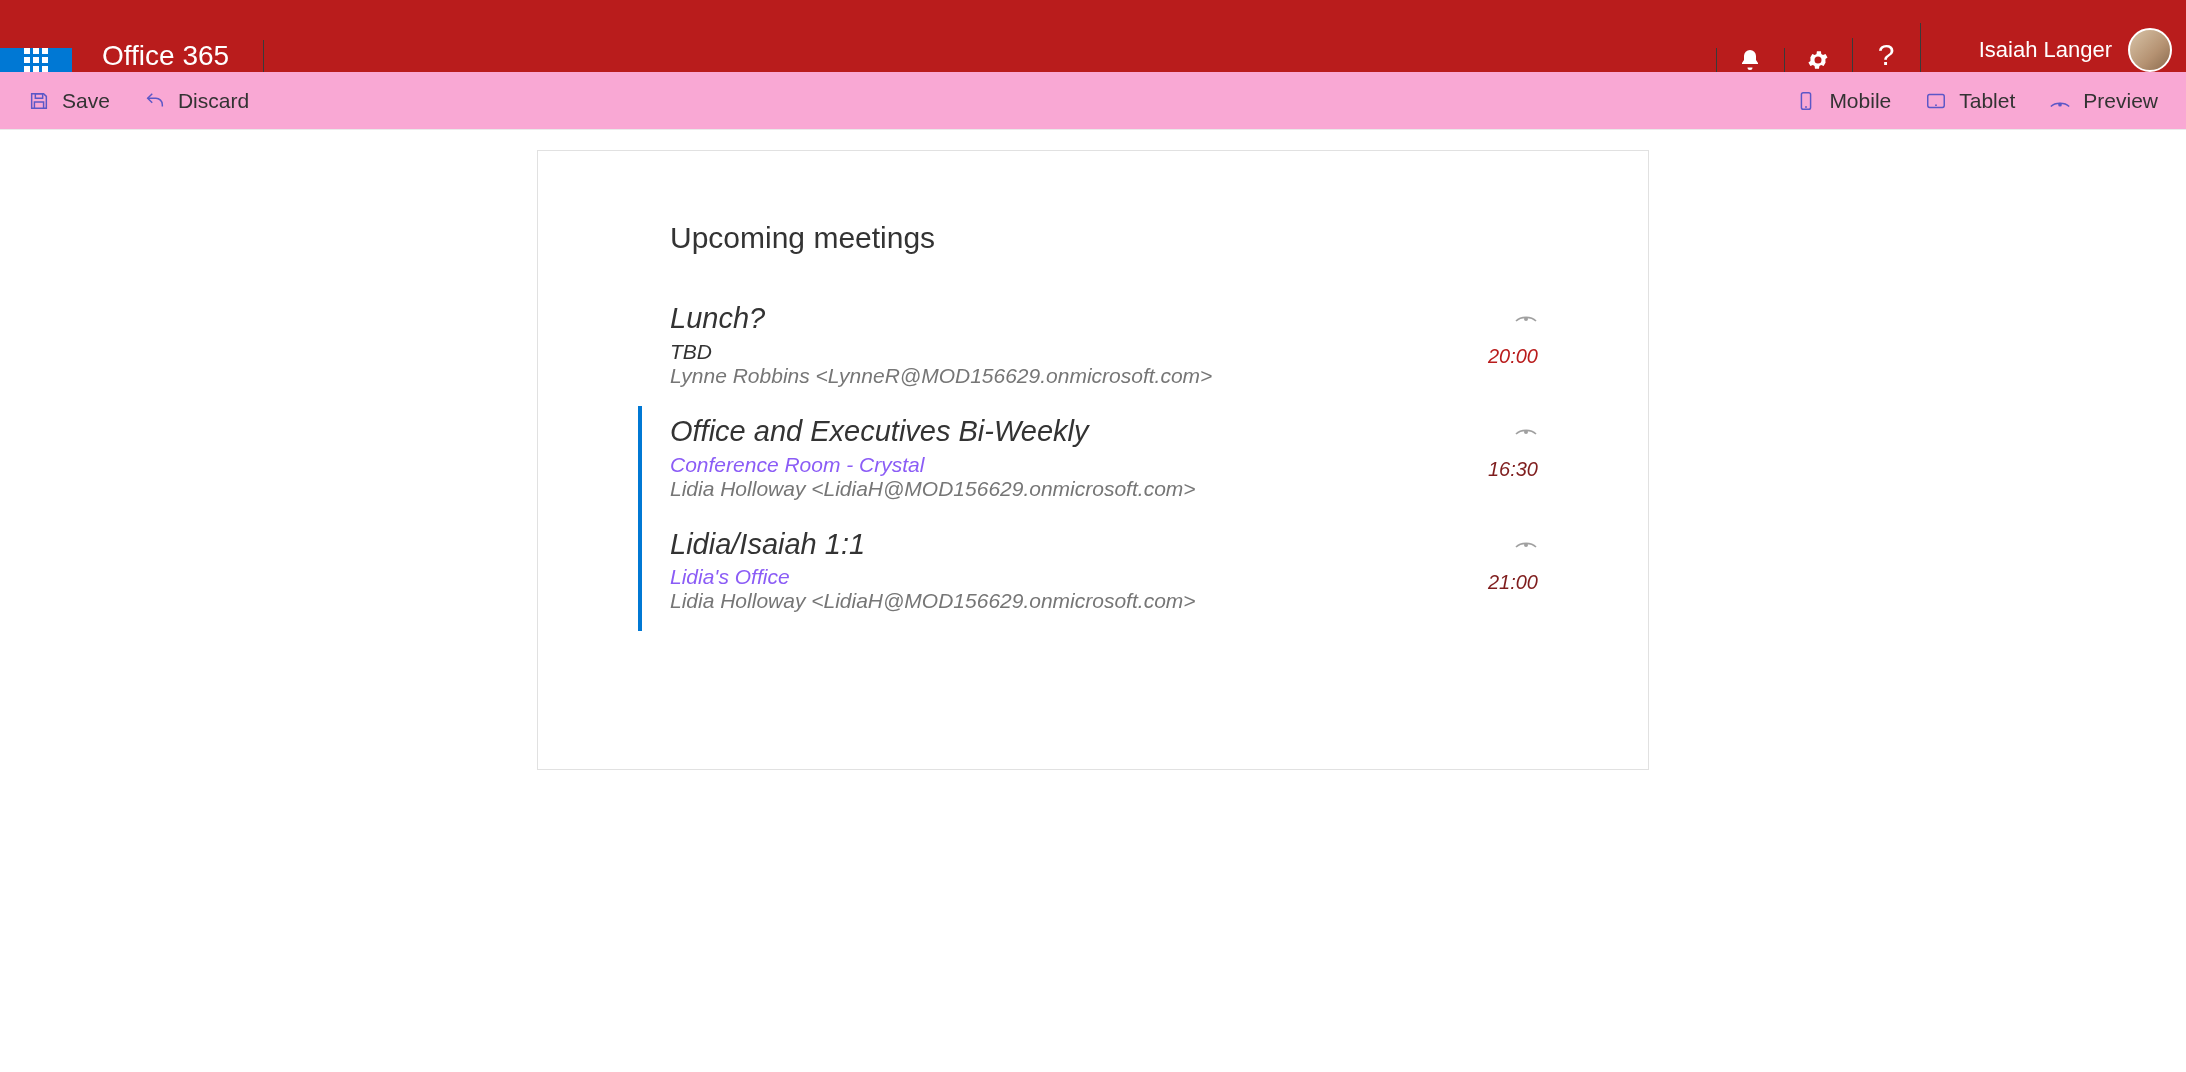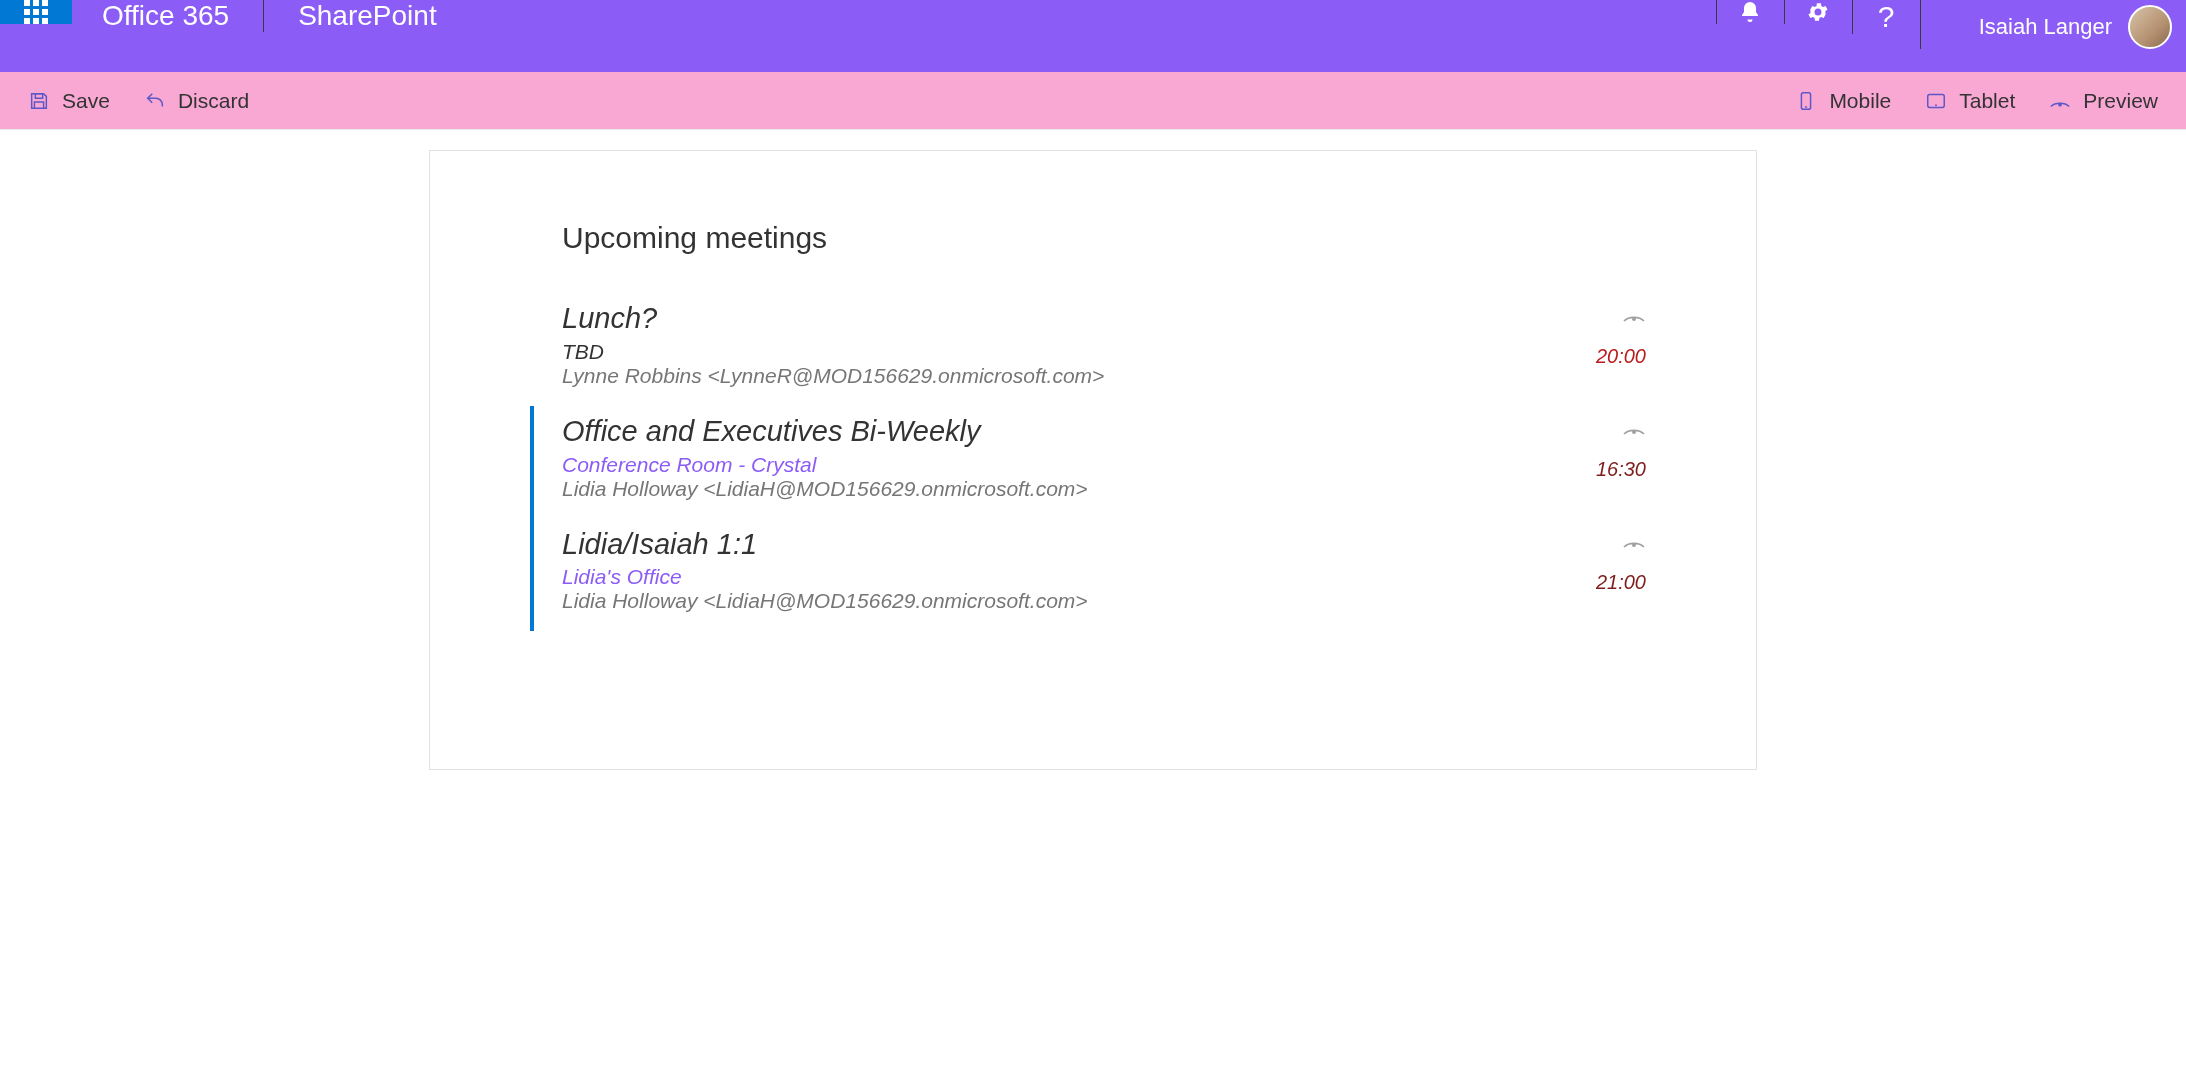--- a/index.html
+++ b/index.html
@@ -6,23 +6,23 @@
   body {
     font-family: "Segoe UI", "Segoe UI Web", Arial, sans-serif;
     font-weight: 300;
     background: #fff;
     color: #333;
     width: 2186px;
   }
   
   .topbar {
     display: flex;
-    align-items: flex-start;
+    align-items: flex-end;
     height: 72px;
-    background: #8b5cf6;
+    background: #b91c1c;
     color: #fff;
   }
   .waffle {
     width: 72px;
     background: #0078d4;
     display: flex;
     align-items: center;
     justify-content: center;
     cursor: pointer;
   }
@@ -90,21 +90,21 @@
   .cmdbar .spacer { flex: 1; }
   .cmd-item {
     display: flex; align-items: center; gap: 12px; cursor: pointer;
   }
   .cmd-item svg { width: 22px; height: 22px; }
   .purple { stroke: #5b57c7; fill: none; stroke-width: 1.6; }
   .purple-fill { fill: #5b57c7; }
   
   .canvas-wrap { padding: 20px 0 0 0; }
   .canvas {
-    width: 1328px;
+    width: 1112px;
     margin: 0 auto;
     border: 1px solid #e1e1e1;
     min-height: 620px;
     padding: 70px 110px 60px 110px;
   }
   .section-title {
     font-size: 30px;
     font-weight: 300;
     color: #333;
     margin-bottom: 38px;
@@ -146,21 +146,20 @@
         <span></span>
       <span></span>
         <span></span>
         <span></span>
       <span></span>
         <span></span>
         <span></span>
     </div>
   </div>
   <div class="brand">Office 365</div>
-  <div class="appname">SharePoint</div>
   <div class="topbar-spacer"></div>
   <div class="topbar-btn">
     <svg viewBox="0 0 24 24">
       <path d="M12 2a6 6 0 0 0-6 6v4l-2 3v1h16v-1l-2-3V8a6 6 0 0 0-6-6zm0 20a2.5 2.5 0 0 0 2.5-2.5h-5A2.5 2.5 0 0 0 12 22z"></path>
     </svg>
   </div>
   <div class="topbar-btn">
     <svg viewBox="0 0 24 24">
       <path d="M19.4 13a7.5 7.5 0 0 0 .07-1 7.5 7.5 0 0 0-.07-1l2.1-1.6-2-3.5-2.5 1a7.5 7.5 0 0 0-1.7-1l-.4-2.6h-4l-.4 2.6a7.5 7.5 0 0 0-1.7 1l-2.5-1-2 3.5L4.5 11a7.5 7.5 0 0 0-.07 1 7.5 7.5 0 0 0 .07 1l-2.1 1.6 2 3.5 2.5-1a7.5 7.5 0 0 0 1.7 1l.4 2.6h4l.4-2.6a7.5 7.5 0 0 0 1.7-1l2.5 1 2-3.5zM12 15.5A3.5 3.5 0 1 1 15.5 12 3.5 3.5 0 0 1 12 15.5z"></path>
     </svg>

